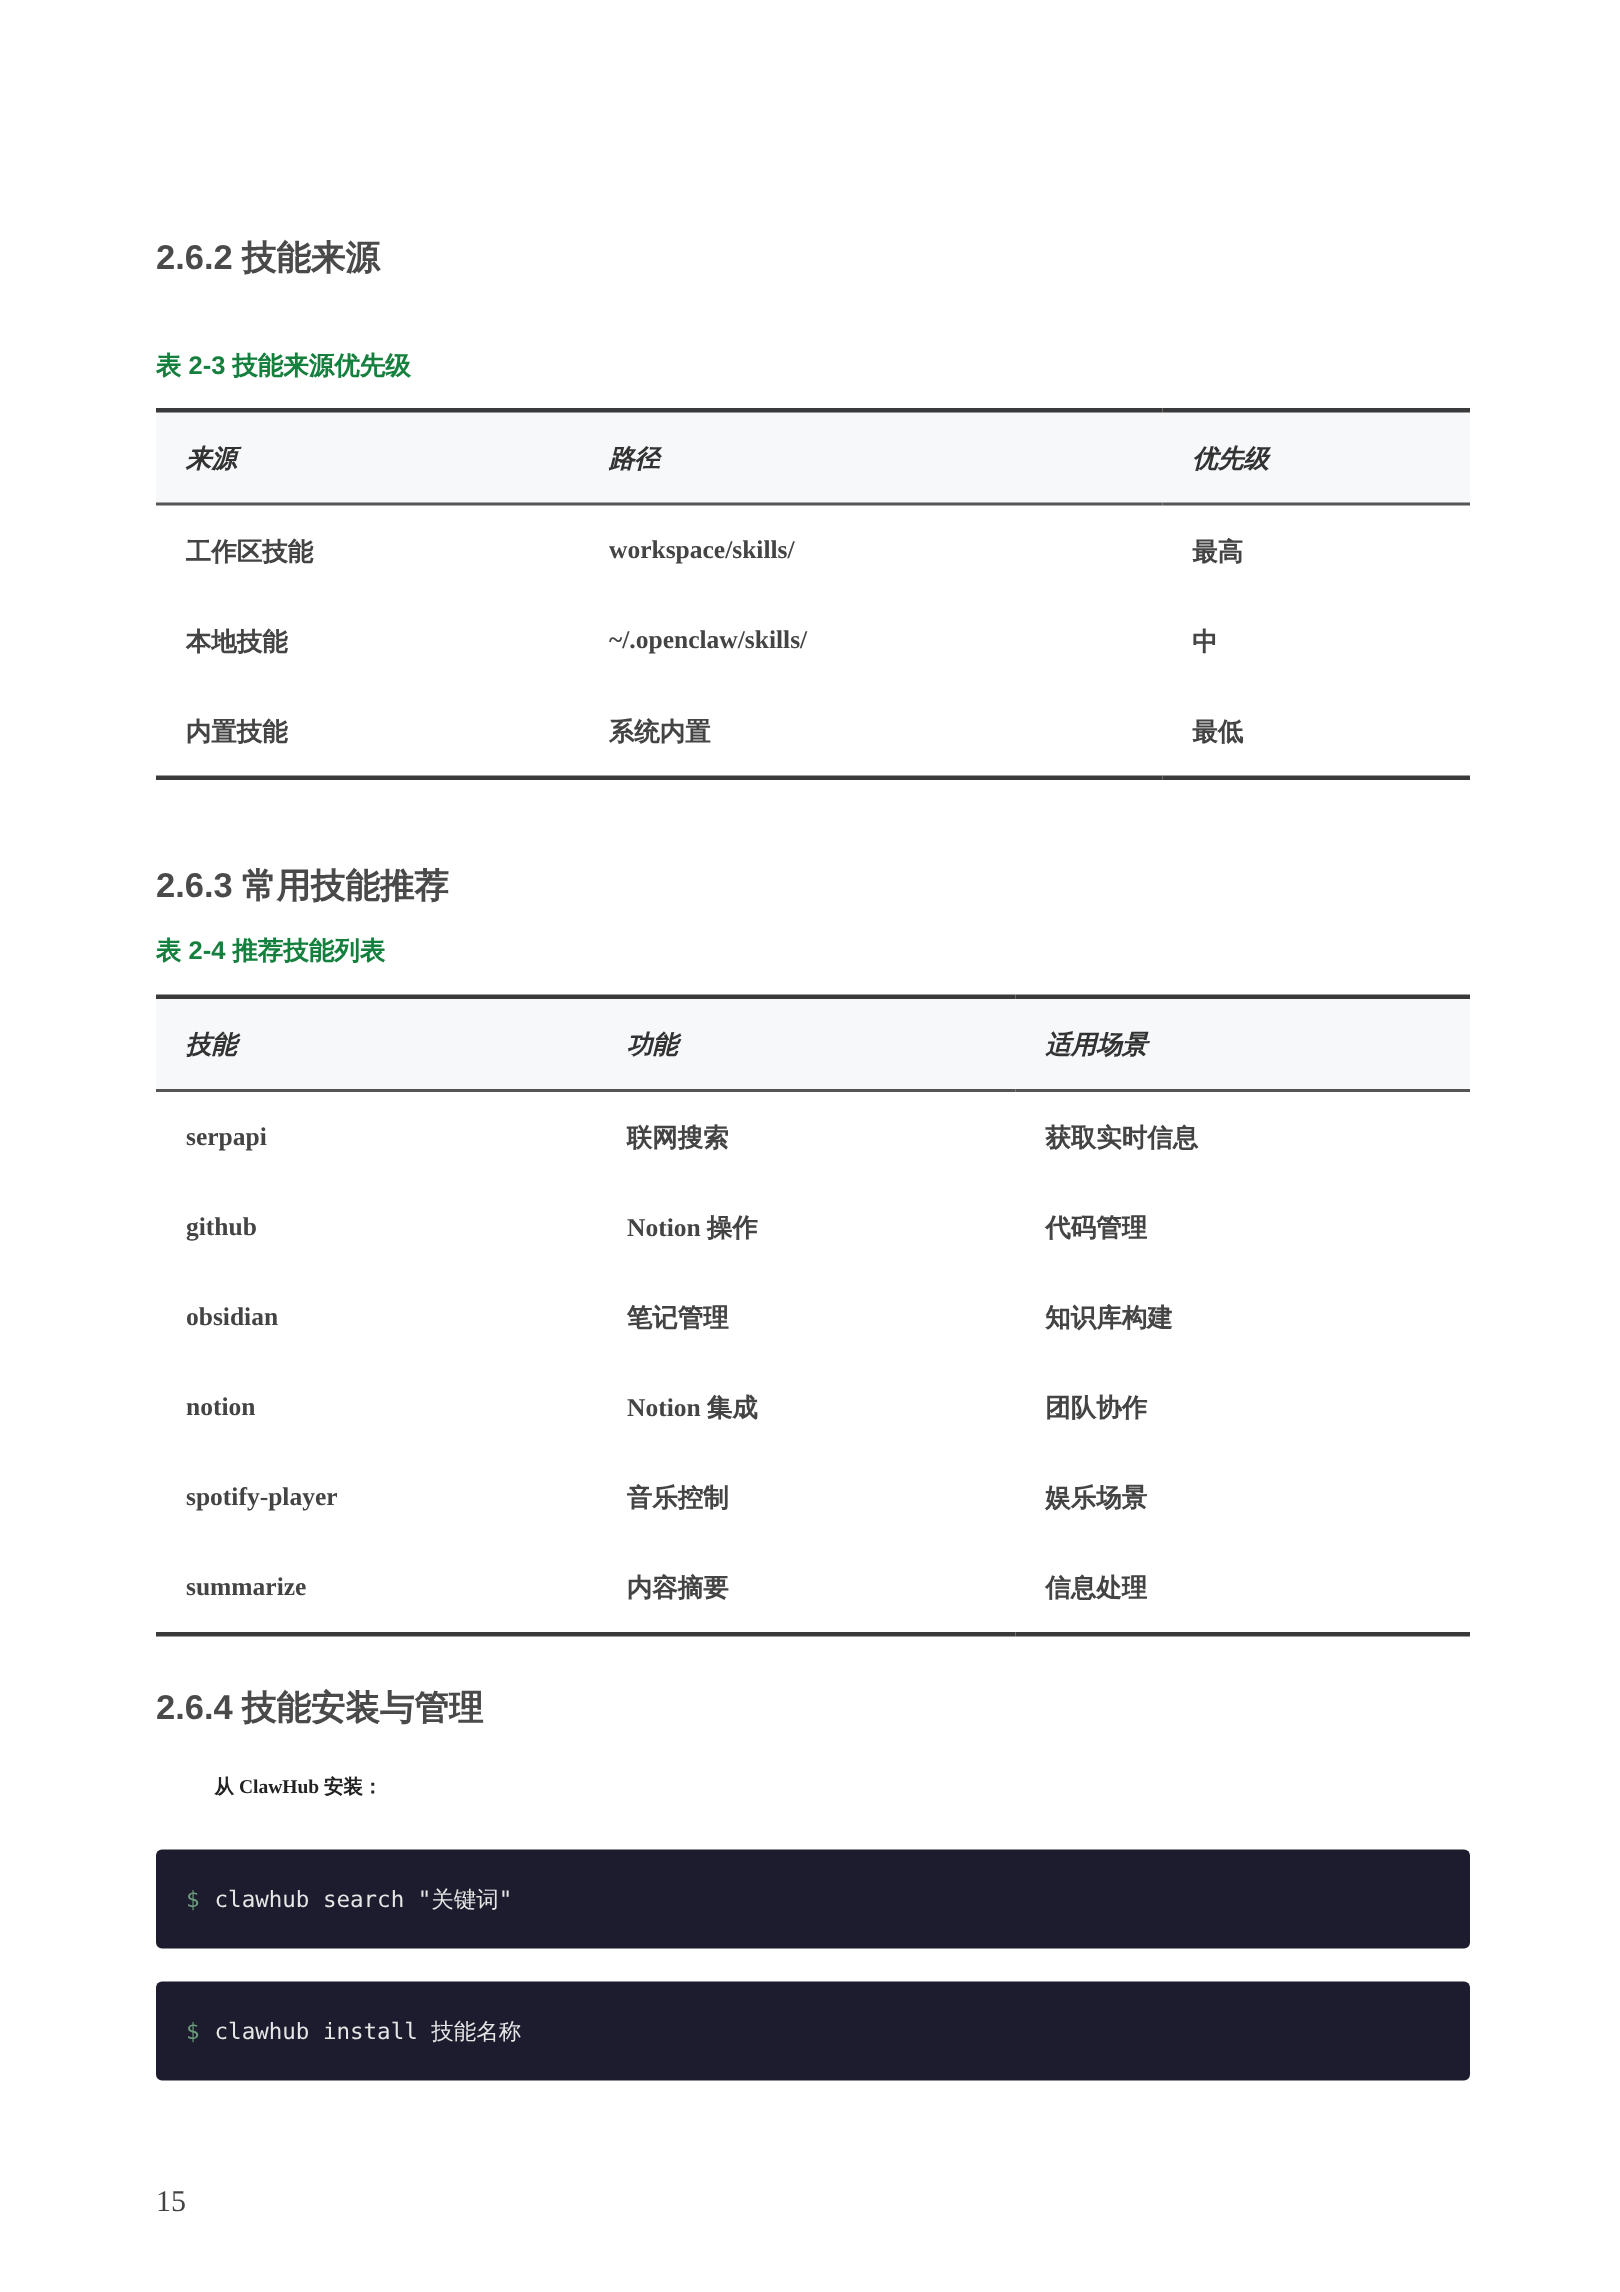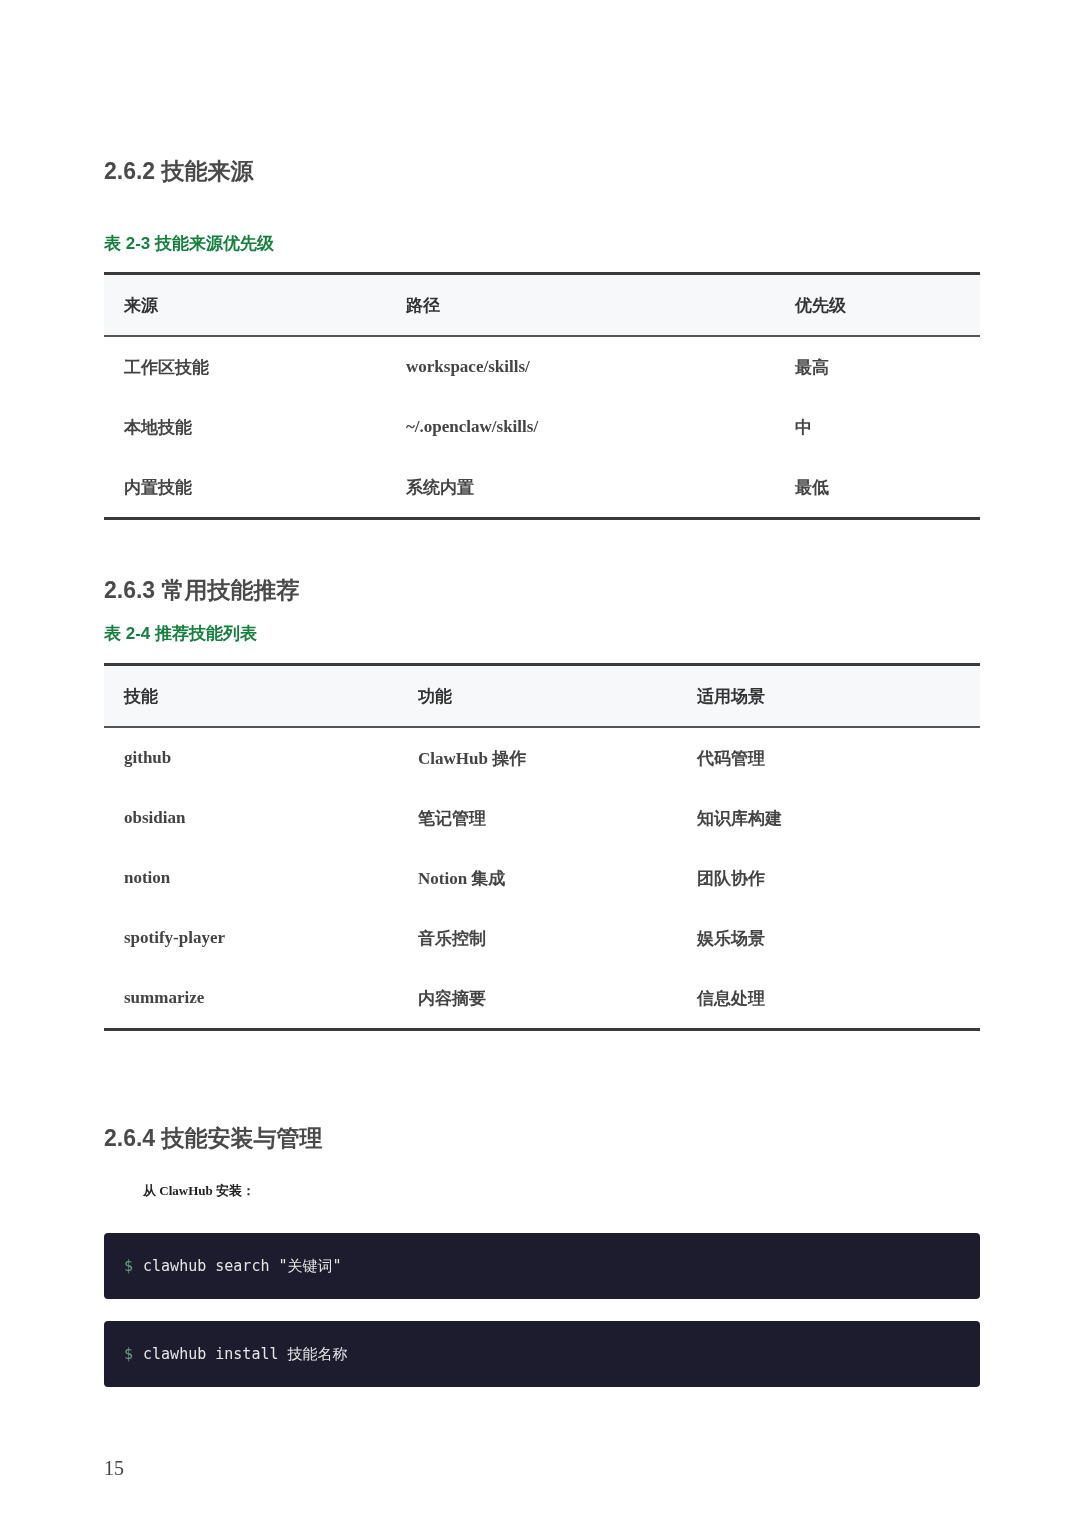--- a/index.html
+++ b/index.html
@@ -7,21 +7,21 @@
          font-family: "Liberation Serif", "DejaVu Serif", serif; color: #333; }
   .h3 { position: absolute; left: 104px; font-family: "Liberation Sans", "DejaVu Sans", sans-serif;
         font-weight: bold; font-size: 23px; color: #4a4a4a; margin: 0; }
   .caption { position: absolute; left: 104px; font-family: "Liberation Sans", "DejaVu Sans", sans-serif;
         font-weight: bold; font-size: 17px; color: #15803d; margin: 0; }
   table.tbl { position: absolute; left: 104px; width: 876px; border-collapse: collapse;
         border-top: 3px solid #3a3a3a; border-bottom: 3px solid #3a3a3a; }
   table.tbl thead tr { background: #f6f8fa; }
   table.tbl th { text-align: left; font-family: "Liberation Sans", "DejaVu Sans", sans-serif;
         font-weight: bold; font-size: 17px; color: #333; height: 60px; padding: 0 0 0 20px;
-        border-bottom: 2px solid #555; }
+        border-bottom: 2px solid #555; font-style: italic; }
   table.tbl td { font-size: 17px; color: #444; height: 60px; padding: 0 0 0 20px; font-weight: bold; }
   .sub { position: absolute; left: 143px; font-family: "Liberation Serif", "DejaVu Serif", serif;
          font-weight: bold; font-size: 13px; color: #222; margin: 0; }
   .code { position: absolute; left: 104px; width: 876px; height: 66px; background: #1c1c2e;
           border-radius: 4px; box-sizing: border-box; padding-left: 20px; display: flex; align-items: center;
           font-family: "DejaVu Sans Mono", "Liberation Mono", monospace; font-size: 15px; color: #e6e6e6; }
   .code .prompt { color: #6b9a7d; margin-right: 10px; }
   .pagenum { position: absolute; left: 104px; top: 1457px; font-size: 20px; color: #444; }
 </style>
 </head>
@@ -73,22 +73,27 @@
     </colgroup>
   <thead>
     <tr>
       <th>技能</th>
       <th>功能</th>
       <th>适用场景</th>
     </tr>
   </thead>
   <tbody>
     <tr>
+      <td>serpapi</td>
+      <td>联网搜索</td>
+      <td>获取实时信息</td>
+    </tr>
+    <tr>
       <td>github</td>
-      <td>ClawHub 操作</td>
+      <td>Notion 操作</td>
       <td>代码管理</td>
     </tr>
     <tr>
       <td>obsidian</td>
       <td>笔记管理</td>
       <td>知识库构建</td>
     </tr>
     <tr>
       <td>notion</td>
       <td>Notion 集成</td>

